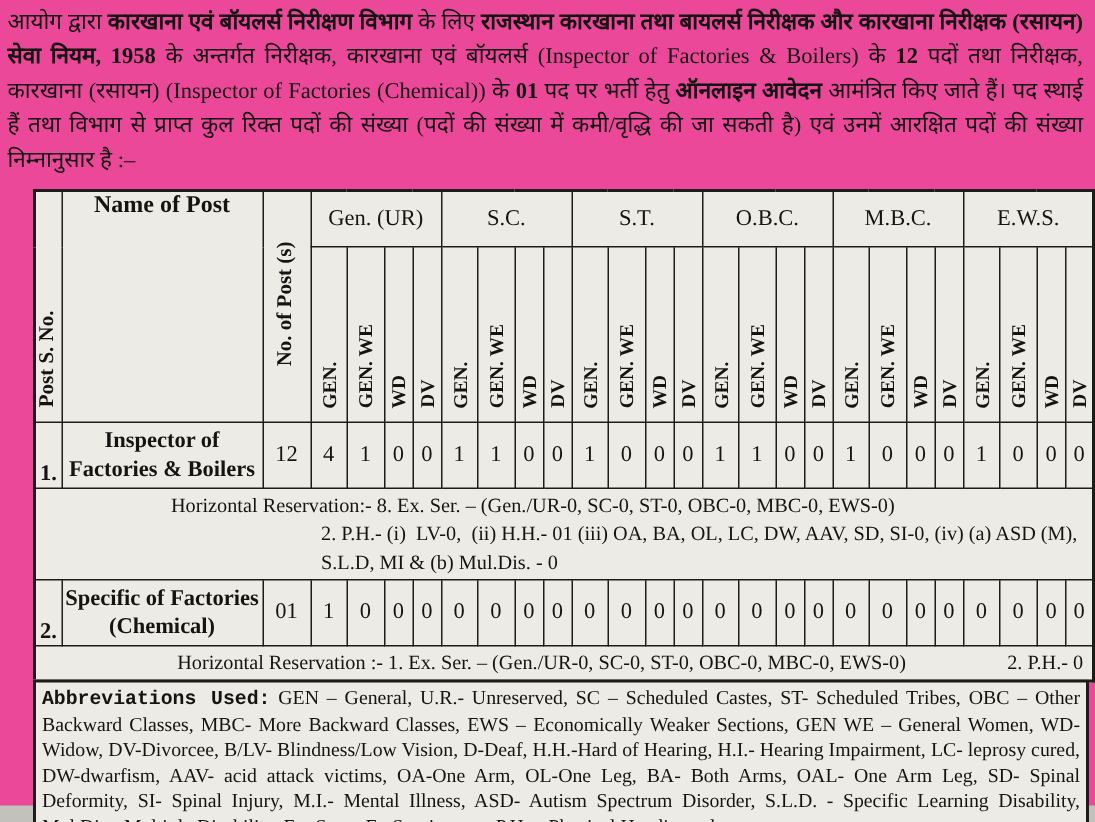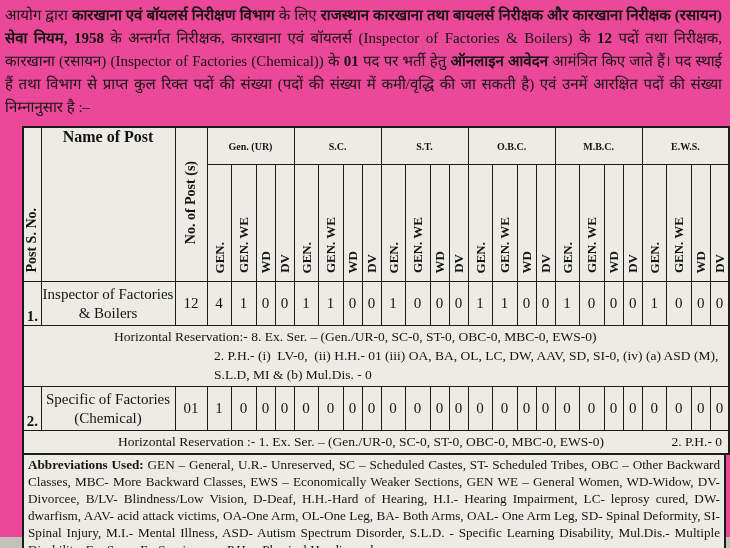--- a/index.html
+++ b/index.html
@@ -25,52 +25,52 @@
   table.main {
     border-collapse:collapse; table-layout:fixed;
     width:704px; margin-left:22px; margin-top:7px;
     background:#ecebe5;
   }
   table.main th, table.main td {
     border:1px solid #1c1c1a; padding:0;
     font-family:"Liberation Serif","DejaVu Serif",serif;
   }
   table.main { border:2px solid #1c1c1a; }
-  th.groupcell { height:36px; font-size:10px; font-weight:bold; text-align:center; }
+  th.groupcell { height:36px; font-size:15px; font-weight:normal; text-align:center; }
   th.spancell  { font-weight:bold;margin-left:18px; }
   .vert {
     writing-mode:vertical-rl; transform:rotate(180deg);
     white-space:nowrap; font-weight:bold; font-size:13px;
     padding:4px 0 5px 0; line-height:1;
   }
   th.vert-cell { height:116px; vertical-align:bottom; }
   th.sno-h .vert, th.nop-h .vert { font-size:14px; }
   th.sno-h { vertical-align:bottom; }
   th.nop-h { vertical-align:middle; }
   th.name-h { font-size:16px; font-weight:bold; vertical-align:top; padding-top:2px; }
   tr.data-row { height:44px; }
   tr.data-row td { text-align:center; font-size:15px; }
   td.sno { text-align:left; vertical-align:bottom; font-weight:bold; font-size:15px; padding:0 0 2px 2px; }
-  td.pname { font-weight:normal; font-size:14.5px; line-height:1.25; padding:1px 2px; }
+  td.pname { font-weight:bold; font-size:14.5px; line-height:1.25; padding:1px 2px; }
   td.total { font-size:16px; }
   td.num { font-size:15px; }
   tr.res-row td { font-size:13.5px; line-height:19px; padding:1px 2px 2px 2px; }
   .res-line { white-space:pre-wrap; }
   .res-line1 { padding-left:88px; }
   .res-line2 { padding-left:188px; }
   tr.res-row.single td .res-line1 { padding-left:88px;text-align:center; }
   
   .abbr-box {
     width:704px; margin-left:22px; margin-top:-2px;
     border:2px solid #1c1c1a; background:#ecebe5;
     box-sizing:border-box;
     padding:1px 4px 2px 4px;
     font-size:13.2px; line-height:17px; text-align:justify;
   }
-  .abbr-box .lbl { font-weight:bold; }
+  .abbr-box .lbl { font-weight:bold;font-family:Liberation Mono, monospace; }
 </style>
 </head>
 <body>
 
 <div class="sheet">
 
   <div class="intro"><span>आयोग द्वारा </span><span class="b">कारखाना एवं बॉयलर्स निरीक्षण विभाग</span><span> के लिए </span><span class="b">राजस्थान कारखाना तथा बायलर्स निरीक्षक और कारखाना निरीक्षक (रसायन) सेवा नियम, 1958</span><span> के अन्तर्गत निरीक्षक, कारखाना एवं बॉयलर्स (Inspector of Factories &amp; Boilers) के </span><span class="b">12</span><span> पदों तथा निरीक्षक, कारखाना (रसायन) (Inspector of Factories (Chemical)) के </span><span class="b">01</span><span> पद पर भर्ती हेतु </span><span class="b">ऑनलाइन आवेदन</span><span> आमंत्रित किए जाते हैं। पद स्थाई हैं तथा विभाग से प्राप्त कुल रिक्त पदों की संख्या (पदों की संख्या में कमी/वृद्धि की जा सकती है) एवं उनमें आरक्षित पदों की संख्या निम्नानुसार है :–</span></div>
 
   <table class="main">
     <colgroup>

